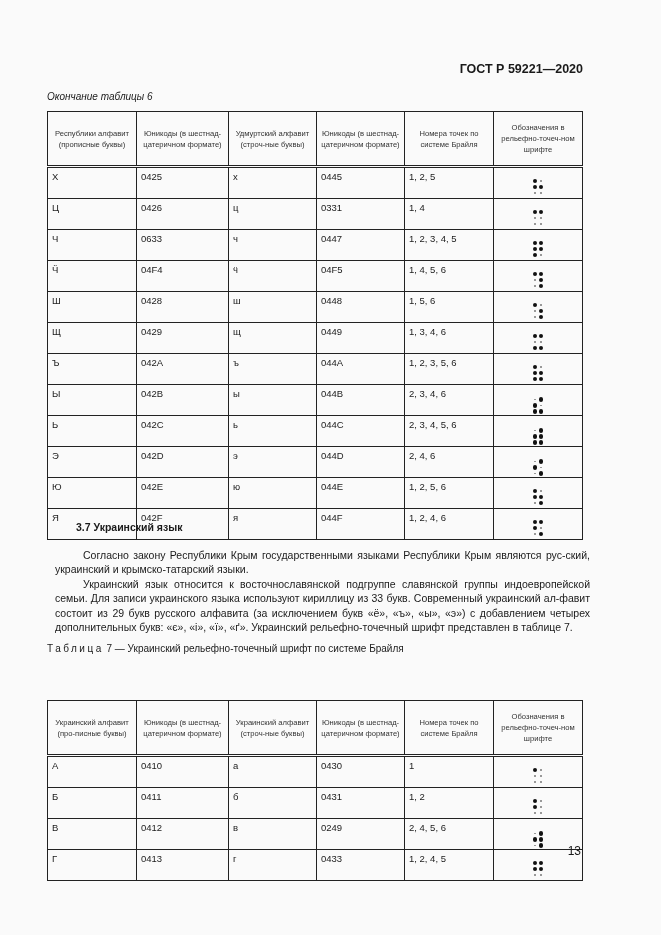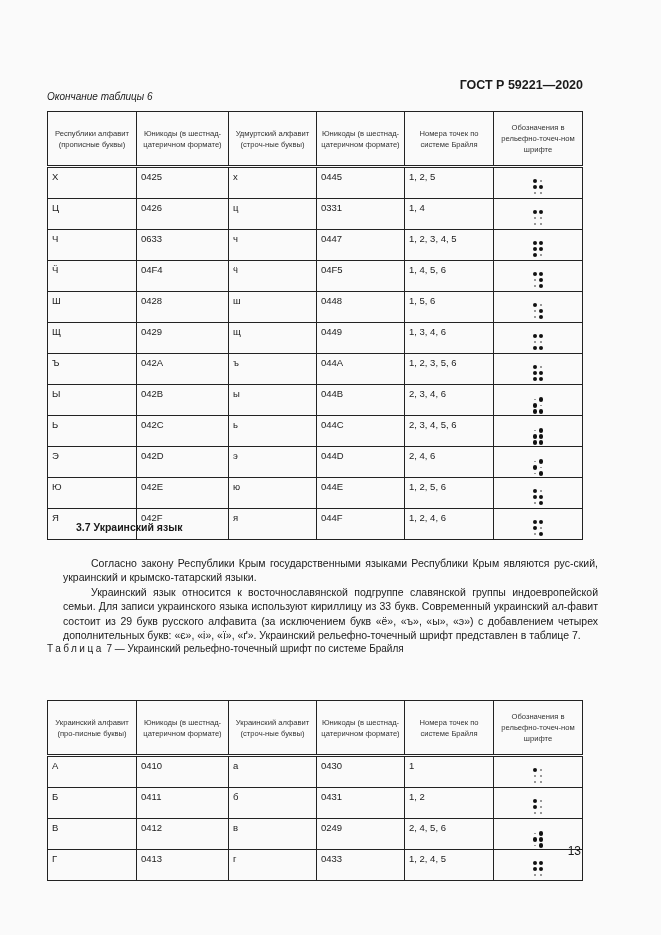--- a/index.html
+++ b/index.html
@@ -1,20 +1,20 @@
 <!DOCTYPE html>
 <html><head>
 <meta charset="utf-8">
 <style>
   html, body { margin:0; padding:0; }
   body {
     width:661px; height:935px; background:#fafafa; position:relative;
     font-family:"Liberation Sans", sans-serif; color:#1a1a1a; overflow:hidden;
   }
-  .doc-id { position:absolute; top:62px; right:78px; font-weight:bold; font-size:12.5px;margin-top:16px; }
+  .doc-id { position:absolute; top:62px; right:78px; font-weight:bold; font-size:12.5px; }
   .caption-italic { position:absolute; left:47px; top:91px; font-style:italic; font-size:10px; }
   table.braille {
     position:absolute; left:47px; border-collapse:collapse; table-layout:fixed;
     font-size:9px; width:535px;
   }
   table.braille th, table.braille td { border:1px solid #222; }
   table.braille th {
     font-weight:normal; font-size:7.6px; line-height:11px; color:#333;
     text-align:center; vertical-align:middle; padding:2px 4px;
   }
@@ -24,21 +24,21 @@
     vertical-align:top; padding:3px 4px 0 4px; height:24px; font-size:9.5px;
   }
   table.braille td.cell-braille { text-align:center; padding-top:6px; }
   .bcell { display:inline-grid; grid-template-columns:5px 5px; grid-auto-rows:6px; gap:0 1px; }
   .dot { width:5px; height:5px; display:flex; align-items:center; justify-content:center; }
   .dot.on::after { content:""; width:4.5px; height:4.5px; border-radius:50%; background:#111; }
   .dot.off::after { content:""; width:1.5px; height:1.5px; background:#999; }
   .section-title { position:absolute; left:76px; top:521px; font-weight:bold; font-size:10.5px; }
   .para {
     position:absolute; left:47px; width:535px; font-size:10.5px; line-height:14.4px;
-    text-align:justify; text-indent:28px; margin:16px;
+    text-align:justify; text-indent:28px; margin:8px;
   }
   .table-caption { position:absolute; left:47px; top:643px; font-size:10px;text-align:right; }
   .table-caption .spaced { letter-spacing:2.5px; }
   .page-num { position:absolute; right:80px; top:844px; font-size:12px; }
 </style>
 </head>
 <body>
 
 <div class="doc-id">ГОСТ Р 59221—2020</div>
 <div class="caption-italic">Окончание таблицы 6</div>

